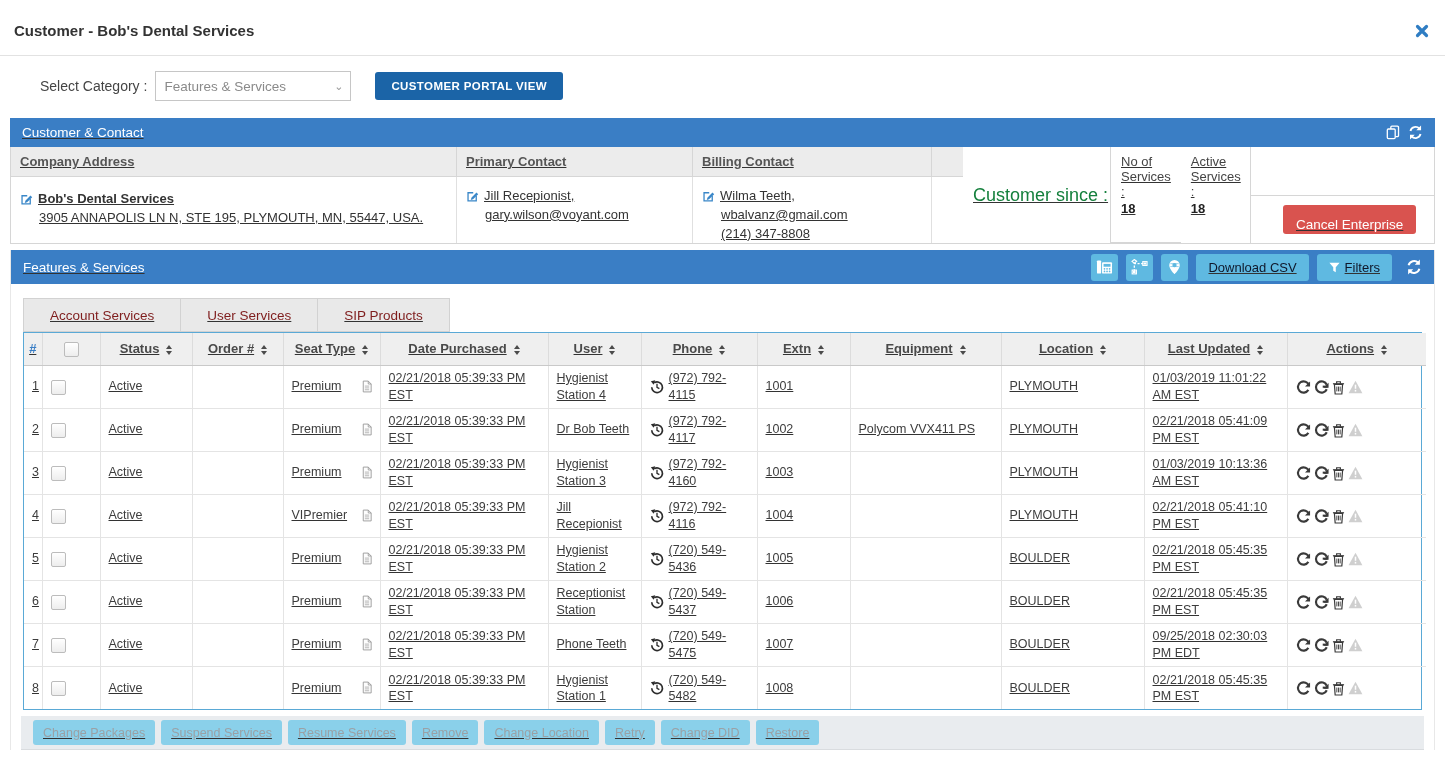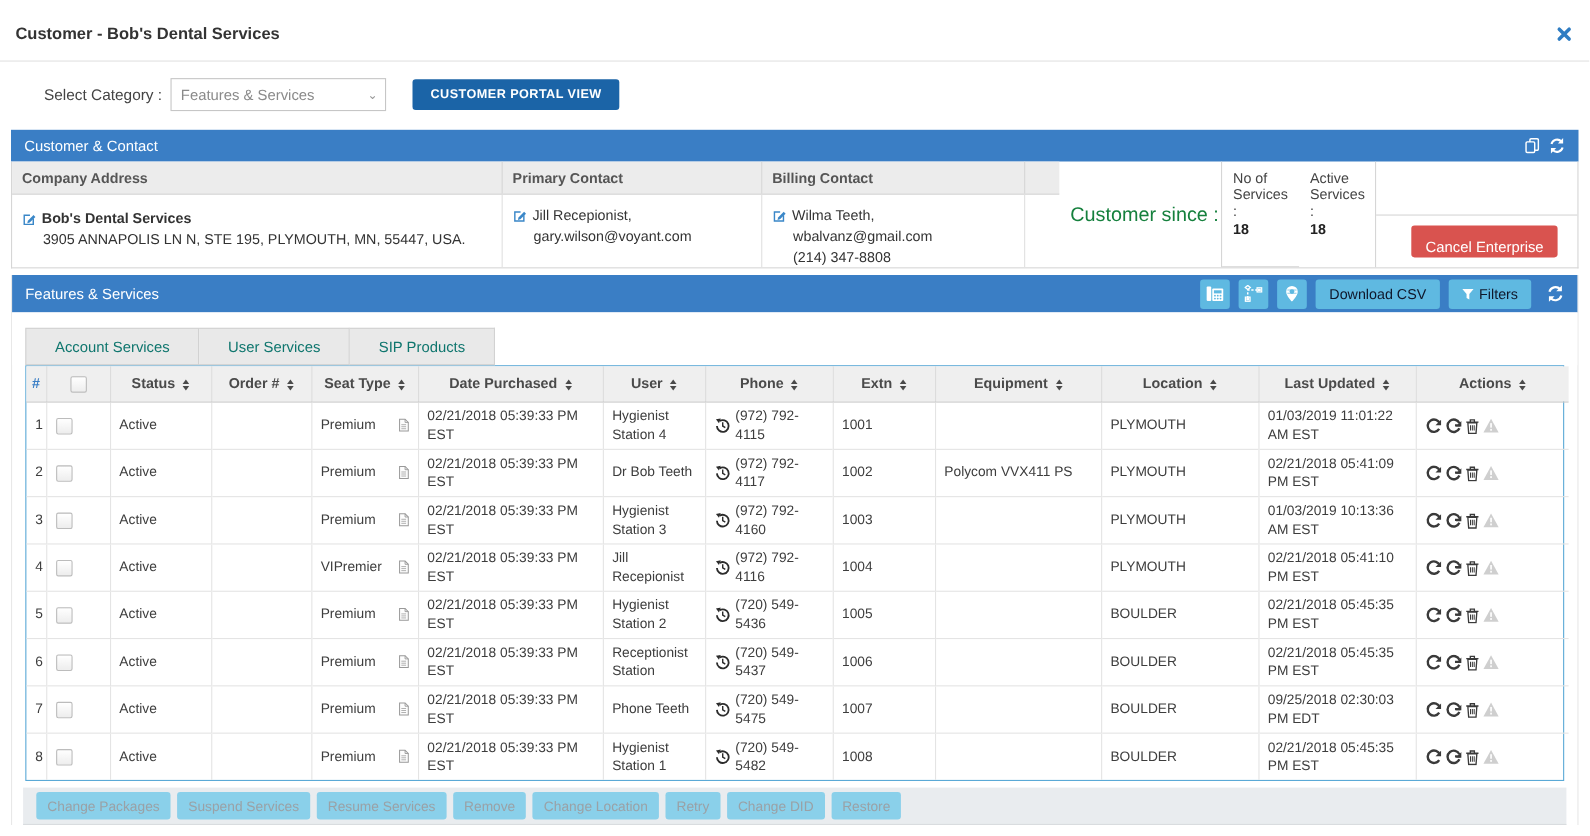--- a/index.html
+++ b/index.html
@@ -18,21 +18,21 @@
   .catrow .lbl { margin-left:26px; font-size:14px; color:#444; }
   .sel-wrap { position:relative; margin-left:8px; }
   .sel-wrap select { width:196px; height:30px; border:1px solid #c6c6c6; background:#fff;
     color:#8a8a8a; font-size:13.5px; padding:0 24px 0 8px; appearance:none;
     -webkit-appearance:none; font-family:"Liberation Sans",sans-serif; }
   .sel-wrap .chev { position:absolute; right:8px; top:9px; pointer-events:none; color:#999; font-size:11px; }
   .portal-btn { margin-left:24px; background:#1b64a7; color:#fff; border:none; border-radius:3px;
     height:28px; padding:0 16px; font-size:11.5px; font-weight:bold; letter-spacing:.4px; cursor:pointer;
     font-family:"Liberation Sans",sans-serif; }
   
-  .panel { margin:0 10px; }
+  .panel { margin:0 10px;text-decoration:underline; }
   .panel-head { background:#3a7ec5; color:#fff; display:flex; justify-content:space-between;
     align-items:center; padding:0 12px; font-size:13.5px; }
   .panel-head .hicons { display:flex; align-items:center; gap:8px; }
   .p1 .panel-head { height:29px; }
   
   .cc-body { display:flex; border:1px solid #d6d6d6; border-top:none; background:#fff; }
   .cc-left { width:952px; }
   .cc-hrow { display:flex; height:30px; background:#ececec; border-bottom:1px solid #d6d6d6; }
   .cc-hrow > div { display:flex; align-items:center; padding-left:9px; font-size:13px;
     font-weight:bold; color:#555; border-right:1px solid #d6d6d6; }
@@ -58,21 +58,21 @@
   .p2 { margin-top:6px; border-left:1px solid #e8e8e8; border-right:1px solid #e8e8e8; }
   .p2 .panel-head { height:34px; }
   .tbtn { background:#5fb9e1; border:none; border-radius:3px; height:27px; min-width:27px;
     display:inline-flex; align-items:center; justify-content:center; cursor:pointer; padding:0 5px; }
   .tbtn.txt { padding:0 12px; color:#0f172a; font-size:13px; font-family:"Liberation Sans",sans-serif; gap:5px; }
   .plain-ic { display:inline-flex; margin-left:6px; cursor:pointer; }
   
   .tabswrap { padding:14px 12px 0; background:#fff; }
   .tabs { display:flex; }
   .tab { height:34px; line-height:34px; padding:0 26px; background:#e9e9e9; border:1px solid #d2d2d2;
-    border-left:none; color:#0f766e; font-size:13.5px; cursor:pointer; }
+    border-left:none; color:#7f1d1d; font-size:13.5px; cursor:pointer; }
   .tab:first-child { border-left:1px solid #d2d2d2; }
   .tab.active { background:#4a94cc; border-color:#4a94cc; color:#fff; font-weight:bold; }
   
   .tblwrap { margin:0 12px; border:1px solid #5aa9d6; }
   table.svc { width:1400px; border-collapse:collapse; table-layout:fixed; }
   col.c-num{width:18px} col.c-cb{width:58px} col.c-status{width:92px} col.c-order{width:91px}
   col.c-seat{width:97px} col.c-date{width:168px} col.c-user{width:93px} col.c-phone{width:116px}
   col.c-extn{width:93px} col.c-equip{width:151px} col.c-loc{width:143px} col.c-upd{width:143px}
   col.c-act{width:139px}
   .svc th { height:32px; background:#efefef; border-bottom:1px solid #c9c9c9; border-right:1px solid #dcdcdc;

